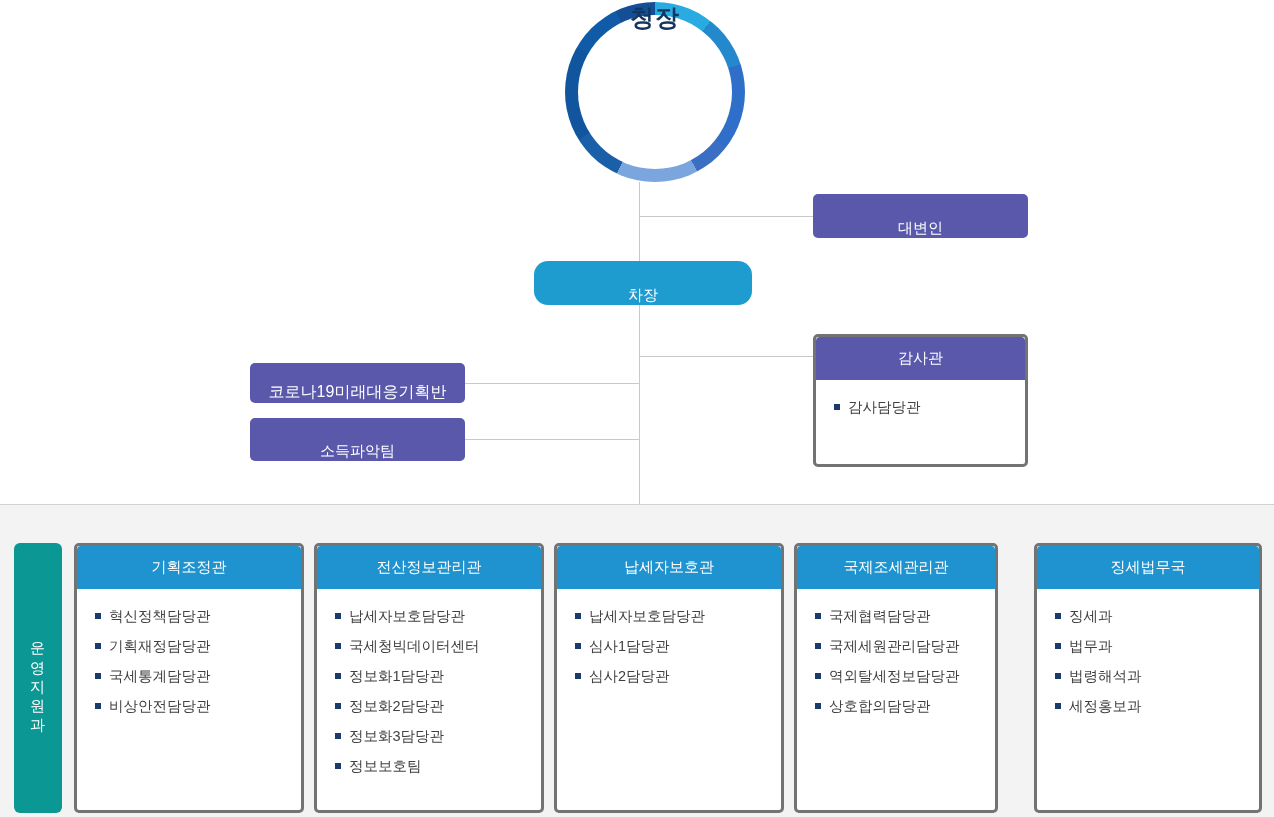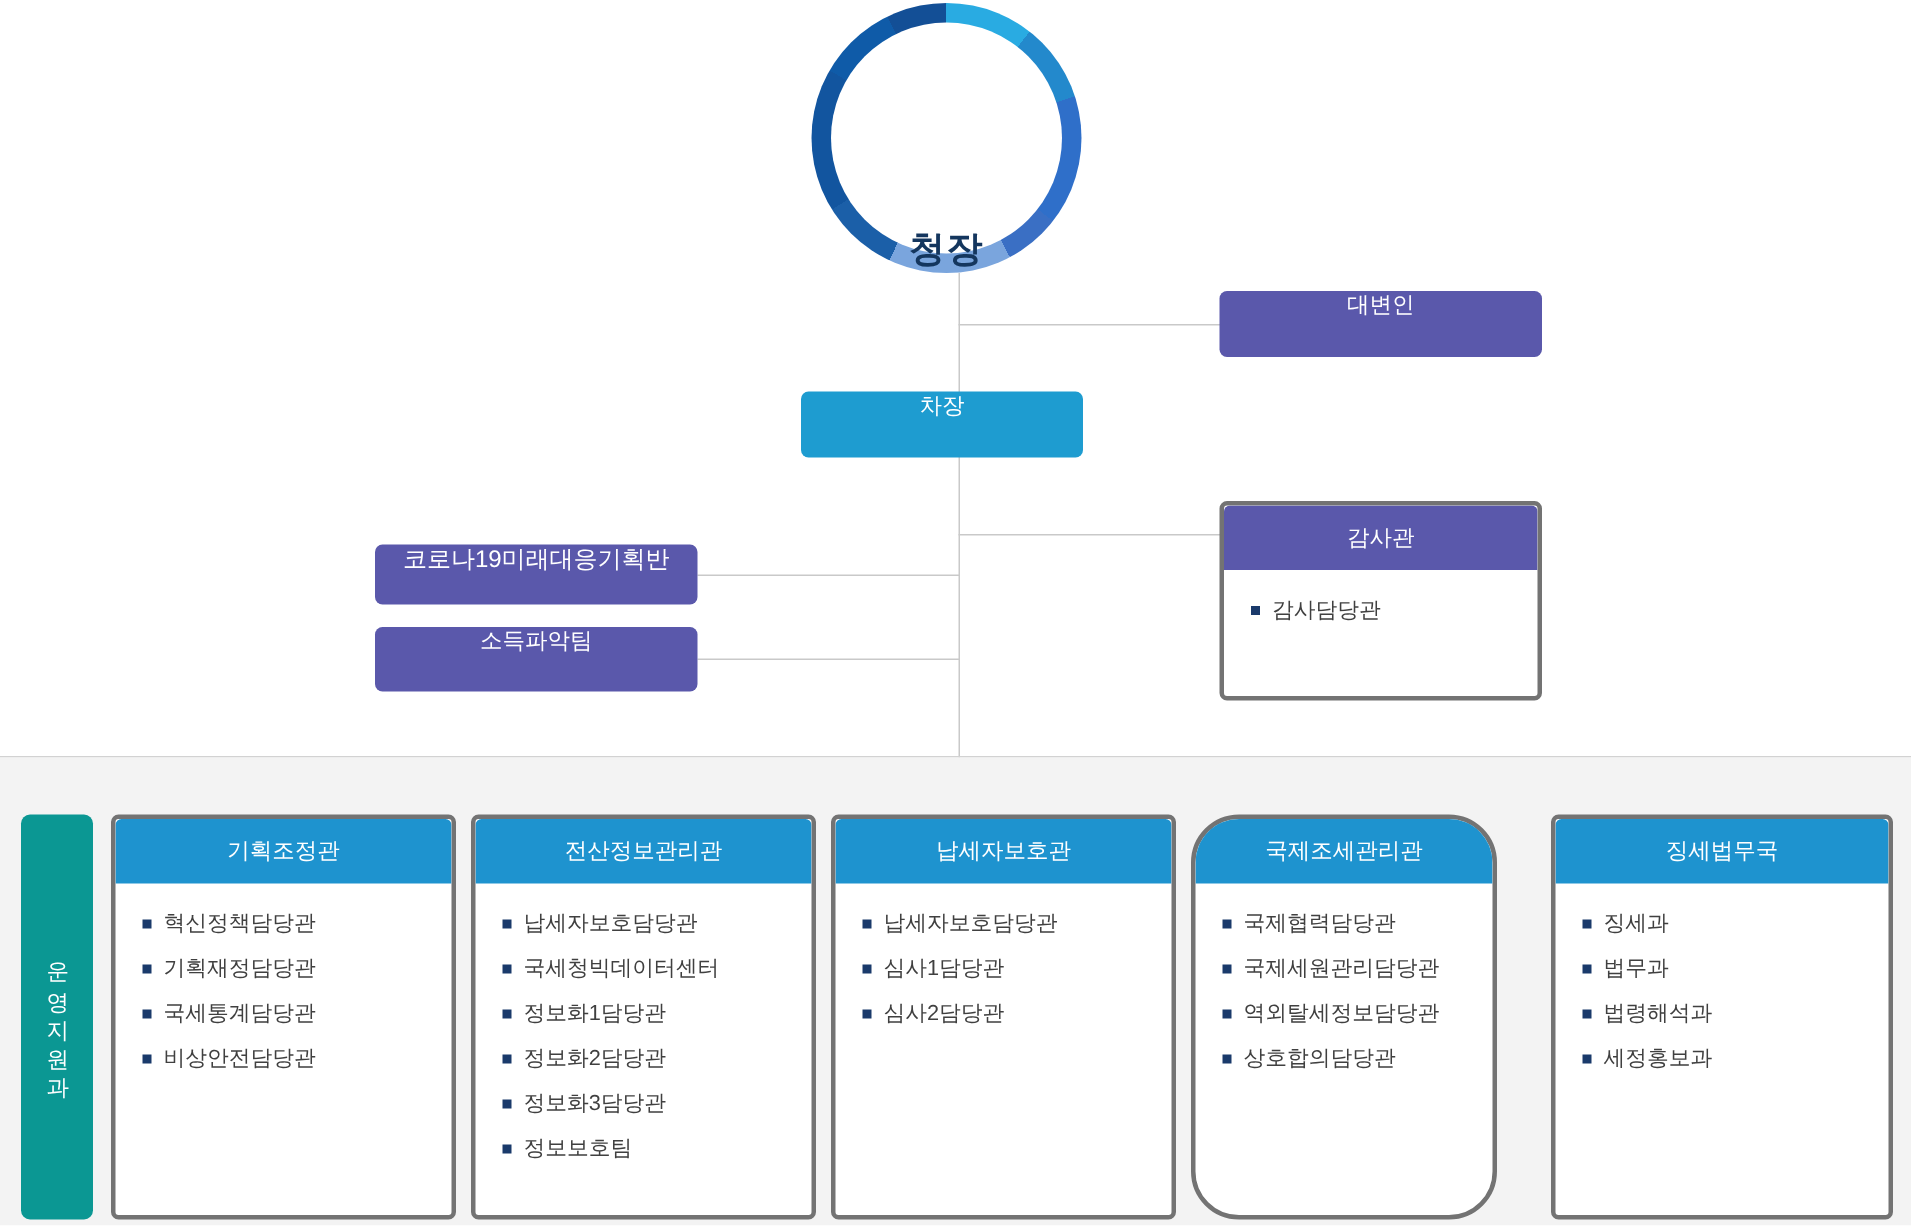--- a/index.html
+++ b/index.html
@@ -49,40 +49,40 @@
     left: 0;
     top: 504px;
     width: 1274px;
     height: 1px;
     background: #d2d2d2;
   }
 
   
   .head-circle {
     position: absolute;
-    left: 541px;
+    left: 565px;
     top: 2px;
     width: 180px;
     height: 180px;
     border-radius: 50%;
     background:
       conic-gradient(
         from 0deg,
         #29abe2 0deg 38deg,
         #2389cc 38deg 72deg,
         #2f6fc9 72deg 128deg,
         #3a6fc4 128deg 152deg,
         #7aa5dd 152deg 205deg,
         #1b5fa8 205deg 238deg,
         #12559f 238deg 300deg,
         #0f5ba8 300deg 334deg,
         #134f96 334deg 360deg
       );
     display: flex;
-    align-items: flex-end;
+    align-items: flex-start;
     justify-content: center;
   }
   .head-circle::after {
     content: "";
     position: absolute;
     left: 13px;
     top: 13px;
     width: 154px;
     height: 154px;
     border-radius: 50%;
@@ -95,35 +95,36 @@
     font-weight: bold;
     color: #14365e;
     letter-spacing: 1px;
   }
 
   
   .box {
     position: absolute;
     border-radius: 5px;
     display: flex;
-    align-items: flex-start;
+    align-items: flex-end;
     justify-content: center;
     color: #ffffff;
     font-size: 15px;
     box-sizing: border-box;
     text-align: center;
   }
   .box-cyan { background: #1e9cd0; }
   .box-purple { background: #5a58ab; }
 
   #box-chajang {
     left: 534px;
     top: 261px;
-    width: 188px;
+    width: 218px;
     height: 44px;
+    border-radius: 14px;
   }
   #box-spokesperson {
     left: 813px;
     top: 194px;
     width: 215px;
     height: 44px;
   }
   #box-corona {
     left: 250px;
     top: 363px;
@@ -309,21 +310,21 @@
       <div class="card-header cyan">
         <span>납세자보호관</span>
       </div>
       <ul class="card-list">
         <li><span class="bullet"></span><span>납세자보호담당관</span></li>
         <li><span class="bullet"></span><span>심사1담당관</span></li>
         <li><span class="bullet"></span><span>심사2담당관</span></li>
       </ul>
     </div>
 
-    <div class="card bottom-card" style="left:794px; width:204px;border-radius:32px;">
+    <div class="card bottom-card" style="left:794px; width:204px;">
       <div class="card-header cyan">
         <span>국제조세관리관</span>
       </div>
       <ul class="card-list">
         <li><span class="bullet"></span><span>국제협력담당관</span></li>
         <li><span class="bullet"></span><span>국제세원관리담당관</span></li>
         <li><span class="bullet"></span><span>역외탈세정보담당관</span></li>
         <li><span class="bullet"></span><span>상호합의담당관</span></li>
       </ul>
     </div>

